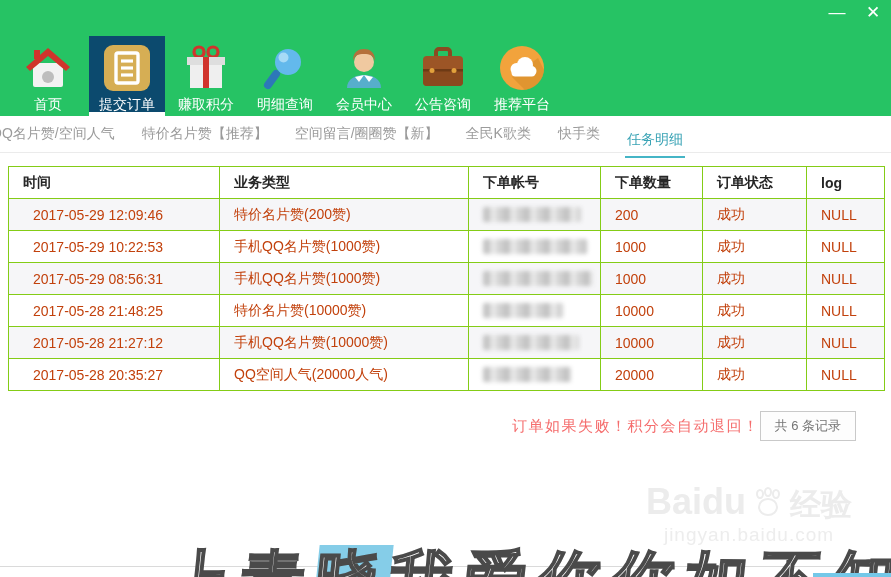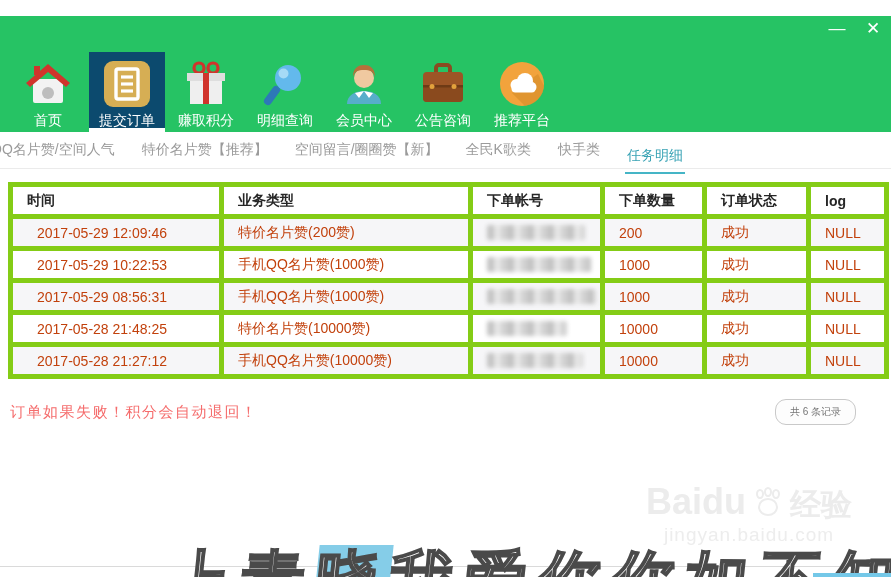--- a/index.html
+++ b/index.html
@@ -7,57 +7,57 @@
   body {
     position:relative; overflow:hidden; background:#ffffff;
     font-family:"Liberation Sans","DejaVu Sans",sans-serif;
   }
 
   
   .topbar { height:116px; background:#26C364; position:relative; }
   .win-controls { position:absolute; top:1px; right:8px; display:flex; gap:16px; }
   .win-btn { color:#ffffff; font-size:17px; line-height:24px; width:20px; text-align:center; cursor:default; }
 
-  .main-nav { display:flex; gap:3px; padding:36px 0 0 10px; height:116px;margin-top:16px; }
+  .main-nav { display:flex; gap:3px; padding:36px 0 0 10px; height:116px; }
   .nav-item { width:76px; height:80px; display:flex; flex-direction:column; align-items:center; padding-top:8px; position:relative; }
   .nav-item.active { background:#0c4a6e; }
   .nav-item.active::after { content:""; position:absolute; left:0; right:0; bottom:0; height:4px; background:#ffffff; }
   .nav-icon { width:48px; height:48px; display:block; }
   .nav-icon svg { width:48px; height:48px; display:block; }
   .nav-label { margin-top:4px; font-size:14px; color:#ffffff; white-space:nowrap; }
 
   
   .tabbar { height:37px; background:#ffffff; border-bottom:1px solid #ebebeb; display:flex; align-items:center; gap:27px; }
   .tab { font-size:14px; color:#9B9B9B; white-space:nowrap; position:relative; cursor:default; }
   .tab:first-child { margin-left:-9px; }
   .tab.active { color:#39A3B5;margin-top:11px; }
   .tab.active::after { content:""; position:absolute; left:-2px; right:-2px; bottom:-9px; height:2px; background:#45B5C6; }
 
   
   .content { padding:13px 7px 0 8px; }
   table { border-collapse:collapse; table-layout:fixed; width:876px; }
-  th, td { border:5px solid #84cc16; height:32px; font-size:14px; text-align:left; padding:0 4px 0 14px; overflow:hidden; white-space:nowrap; }
+  th, td { border:1px solid #84cc16; height:32px; font-size:14px; text-align:left; padding:0 4px 0 14px; overflow:hidden; white-space:nowrap; }
   th { color:#262626; font-weight:bold; background:#ffffff; }
   td { color:#c2410c; }
   td.c-time { padding-left:24px; }
   tbody tr:nth-child(odd) { background:#F6F6F8; }
 
   .blur-blob { height:15px; border-radius:2px; filter:blur(2px);
     background:repeating-linear-gradient(90deg,#c4c4c4 0 7px,#e6e6e6 7px 14px,#d2d2d2 14px 20px); }
   tbody tr:nth-child(1) .blur-blob { width:98px; }
   tbody tr:nth-child(2) .blur-blob { width:104px; }
   tbody tr:nth-child(3) .blur-blob { width:110px; }
   tbody tr:nth-child(4) .blur-blob { width:80px;  }
   tbody tr:nth-child(5) .blur-blob { width:96px;  }
   tbody tr:nth-child(6) .blur-blob { width:88px;  }
 
   
-  .footer-row { display:flex; justify-content:space-between; align-items:center; margin-top:20px; padding:0 28px 0 2px; }
+  .footer-row { display:flex; justify-content:flex-end; align-items:center; margin-top:20px; padding:0 28px 0 2px; }
   .notice { color:#F56C6C; font-size:15px; letter-spacing:1.5px; }
-  .count-btn { border:1px solid #C9C9C9; border-radius:11px; background:#fdfdfd; color:#757575; font-size:10px; padding:5px 14px; cursor:default;margin-left:28px; }
+  .count-btn { border:1px solid #C9C9C9; border-radius:0; background:#fdfdfd; color:#757575; font-size:13px; padding:5px 14px; cursor:default; }
 
   
   .baidu-wm { position:absolute; right:10px; top:484px; width:264px; text-align:center; color:#ECECEC; pointer-events:none; }
   .wm-row { display:flex; align-items:flex-end; justify-content:center; gap:5px; font-weight:bold; font-size:36px; line-height:1; }
   .wm-paw { width:34px; height:34px; }
   .wm-cn { font-size:31px; font-weight:bold; }
   .wm-url { font-size:19px; margin-top:4px; color:#EDEDED; letter-spacing:1px; }
 
   .hairline { position:absolute; left:0; top:566px; width:891px; height:1px; background:#DADADA; }
   .blue-bar { position:absolute; right:0; bottom:0; width:78px; height:4px; background:#74C8E8; }
@@ -245,20 +245,30 @@
           <td>成功</td>
           <td>NULL</td>
         </tr>
         <tr>
           <td class="c-time">2017-05-28 21:27:12</td>
           <td>手机QQ名片赞(10000赞)</td>
           <td>
               <div class="blur-blob"></div>
             </td>
           <td>10000</td>
+          <td>成功</td>
+          <td>NULL</td>
+        </tr>
+        <tr>
+          <td class="c-time">2017-05-28 20:35:27</td>
+          <td>QQ空间人气(20000人气)</td>
+          <td>
+              <div class="blur-blob"></div>
+            </td>
+          <td>20000</td>
           <td>成功</td>
           <td>NULL</td>
         </tr>
       </tbody>
     </table>
 
     <div class="footer-row">
       <div class="notice">订单如果失败！积分会自动退回！</div>
       <button class="count-btn">共 6 条记录</button>
     </div>

